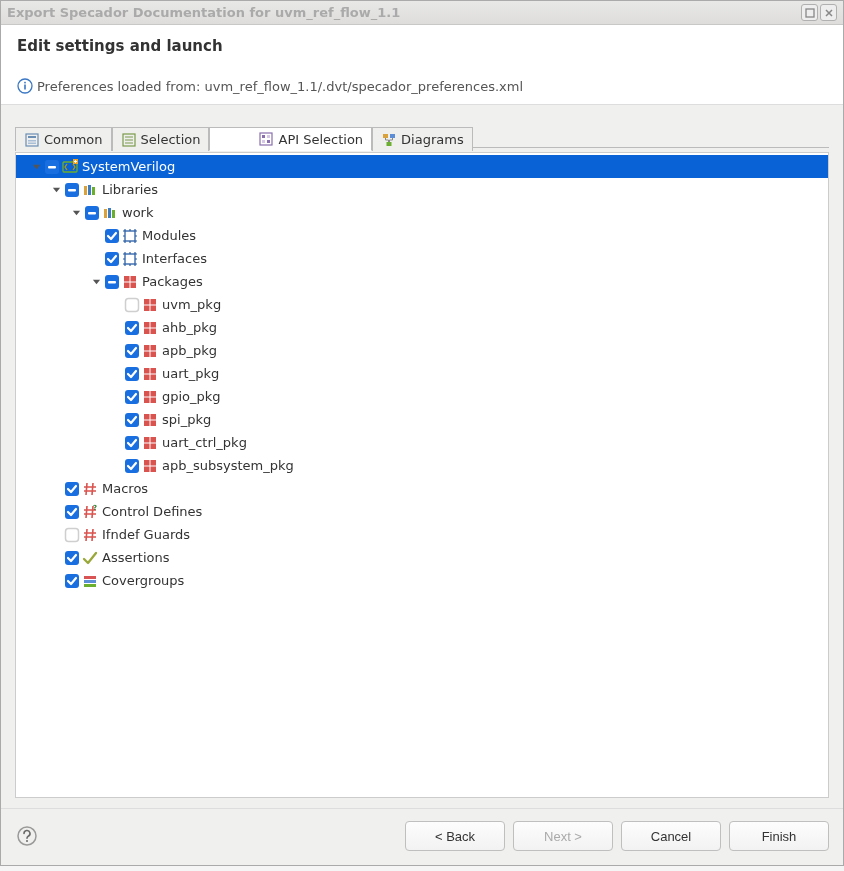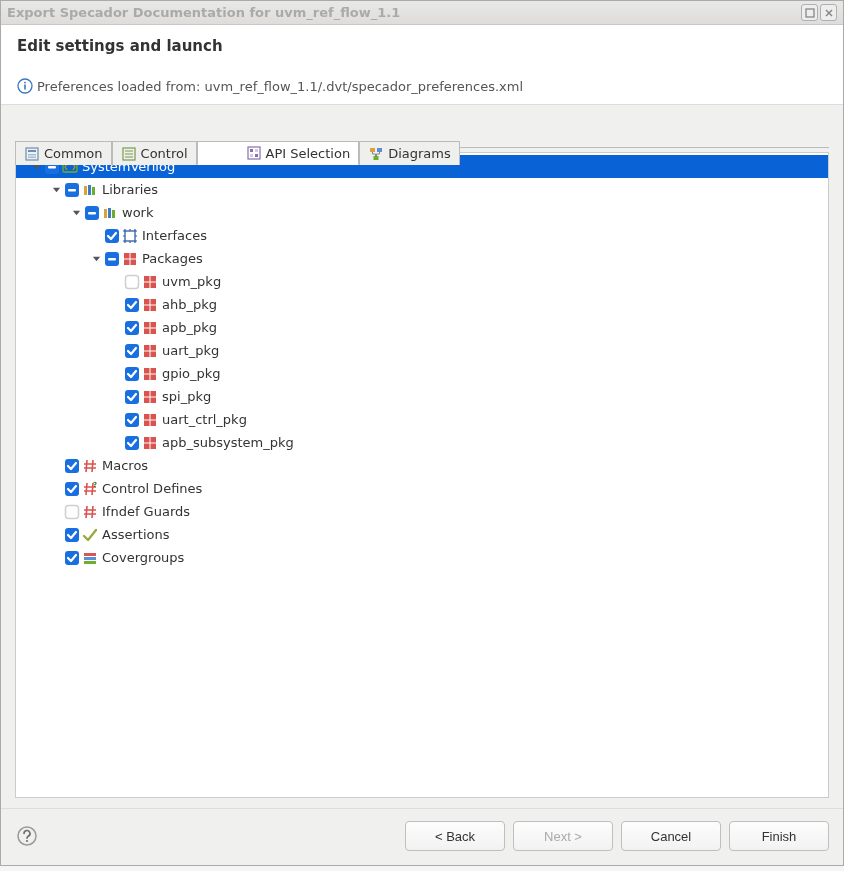--- a/index.html
+++ b/index.html
@@ -15,21 +15,21 @@
   .hdr { background: #fff; border-bottom: 1px solid #ddd; padding: 12px 16px 10px 16px; }
   .hdr h1 { font-size: 15px; font-weight: bold; color: #333; margin-bottom: 23px; }
   .hdr .info { display: flex; align-items: center; color: #555; font-size: 13px; }
   .hdr .info svg { margin-right: 4px; flex-shrink: 0; }
 
   
   .body { flex: 1; padding: 18px 14px 10px 14px; display: flex; flex-direction: column; overflow: hidden; }
 
   
   .tabstrip { display: flex; border-bottom: 1px solid #bbb; margin-bottom: 4px; }
-  .tab { padding: 3px 8px; border: 1px solid #bbb; border-bottom: none; margin-right: 0; background: #efefee; display: flex; align-items: center; gap: 4px; font-size: 13px; cursor: pointer; position: relative; top: 18px; }
+  .tab { padding: 3px 8px; border: 1px solid #bbb; border-bottom: none; margin-right: 0; background: #efefee; display: flex; align-items: center; gap: 4px; font-size: 13px; cursor: pointer; position: relative; top: 4px; }
   .tab.active { background: #fff; border-bottom: 1px solid #fff; font-weight: normal; padding-left: 48px; }
   .tab + .tab { border-left: 1px solid #bbb; }
   .tab svg { width: 16px; height: 16px; }
 
   
   .treepanel { flex: 1; background: #fff; border: 1px solid #ccc; overflow: auto; text-align: center; }
   .tree { padding: 2px 0; }
   .row { display: flex; align-items: center; height: 23px; padding-left: 4px; white-space: nowrap; }
   .row.selected { background: #0a63d6; color: #fff; }
   .row .indent { flex-shrink: 0; }
@@ -178,21 +178,21 @@
         <div class="tab">
           <svg width="16" height="16">
             <use href="#sym-tab-common"></use>
           </svg>
           <span>Common</span>
         </div>
         <div class="tab">
           <svg width="16" height="16">
             <use href="#sym-tab-advanced"></use>
           </svg>
-          <span>Control</span>
+          <span>Selection</span>
         </div>
         <div class="tab active">
           <svg width="16" height="16">
             <use href="#sym-tab-api"></use>
           </svg>
           <span>API Selection</span>
         </div>
         <div class="tab">
           <svg width="16" height="16">
             <use href="#sym-tab-diagrams"></use>
@@ -258,20 +258,33 @@
             <span class="indent" style="width: 68px;"></span>
             <span class="twisty"></span>
             <span class="chk"><svg width="16" height="16">
                 <use href="#sym-chk-checked"></use>
               </svg></span>
             <span class="icon">
               <svg width="16" height="16">
                 <use href="#sym-i-module"></use>
               </svg>
             </span>
+            <span class="label">Modules</span>
+          </div>
+          <div class="row">
+            <span class="indent" style="width: 68px;"></span>
+            <span class="twisty"></span>
+            <span class="chk"><svg width="16" height="16">
+                <use href="#sym-chk-checked"></use>
+              </svg></span>
+            <span class="icon">
+              <svg width="16" height="16">
+                <use href="#sym-i-module"></use>
+              </svg>
+            </span>
             <span class="label">Interfaces</span>
           </div>
           <div class="row">
             <span class="indent" style="width: 68px;"></span>
             <span class="twisty">
               <svg viewBox="0 0 10 10">
                 <use href="#sym-tw-down"></use>
               </svg>
             </span>
             <span class="chk"><svg width="16" height="16">

